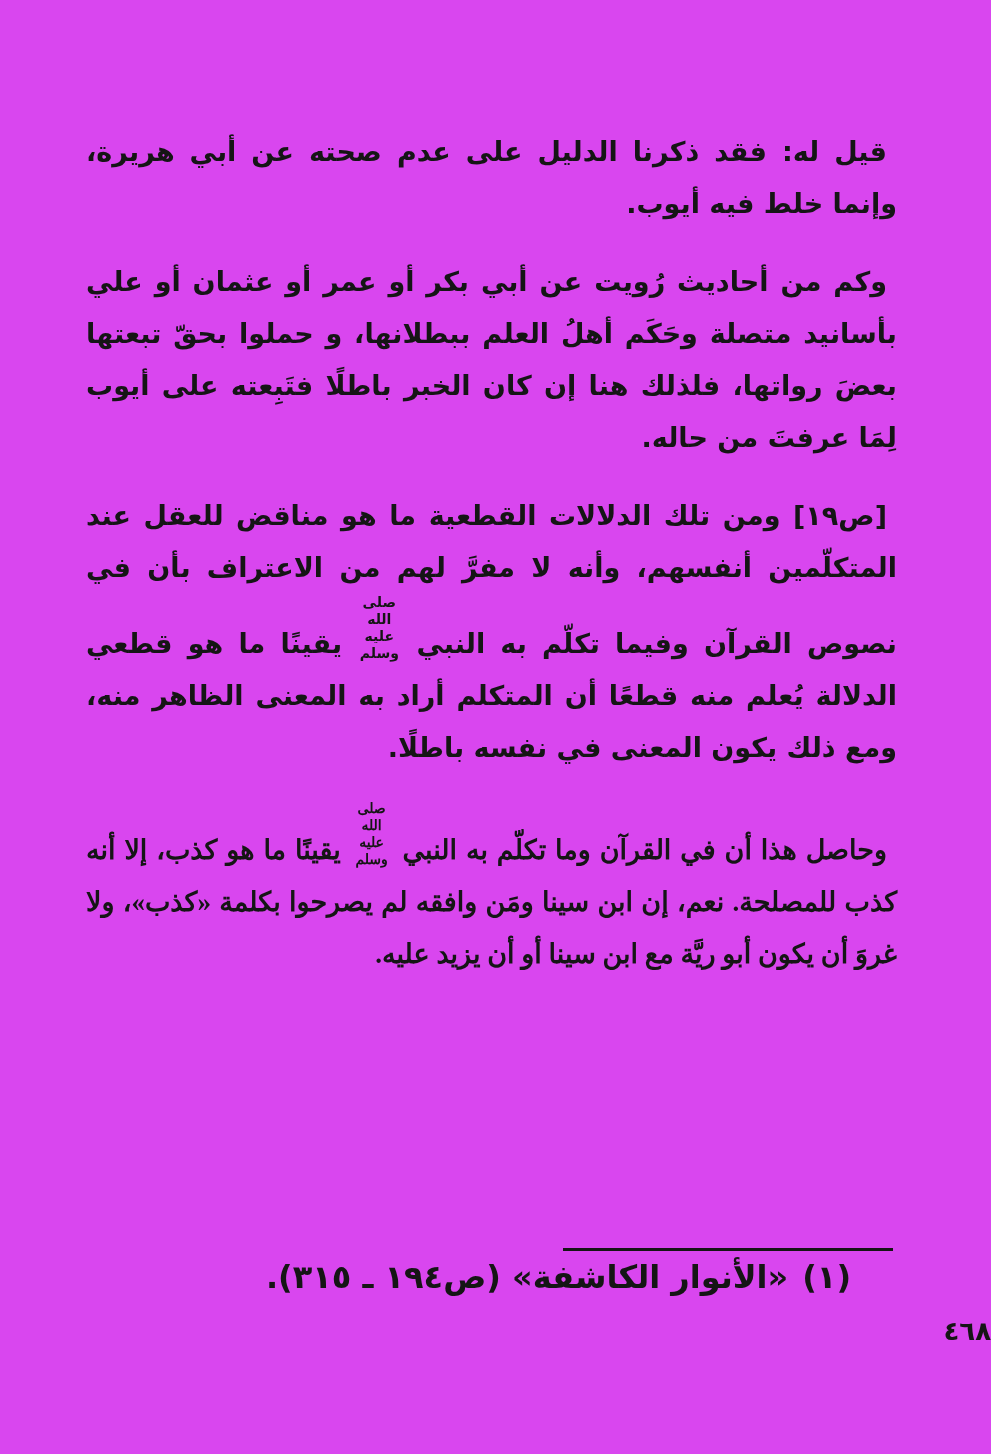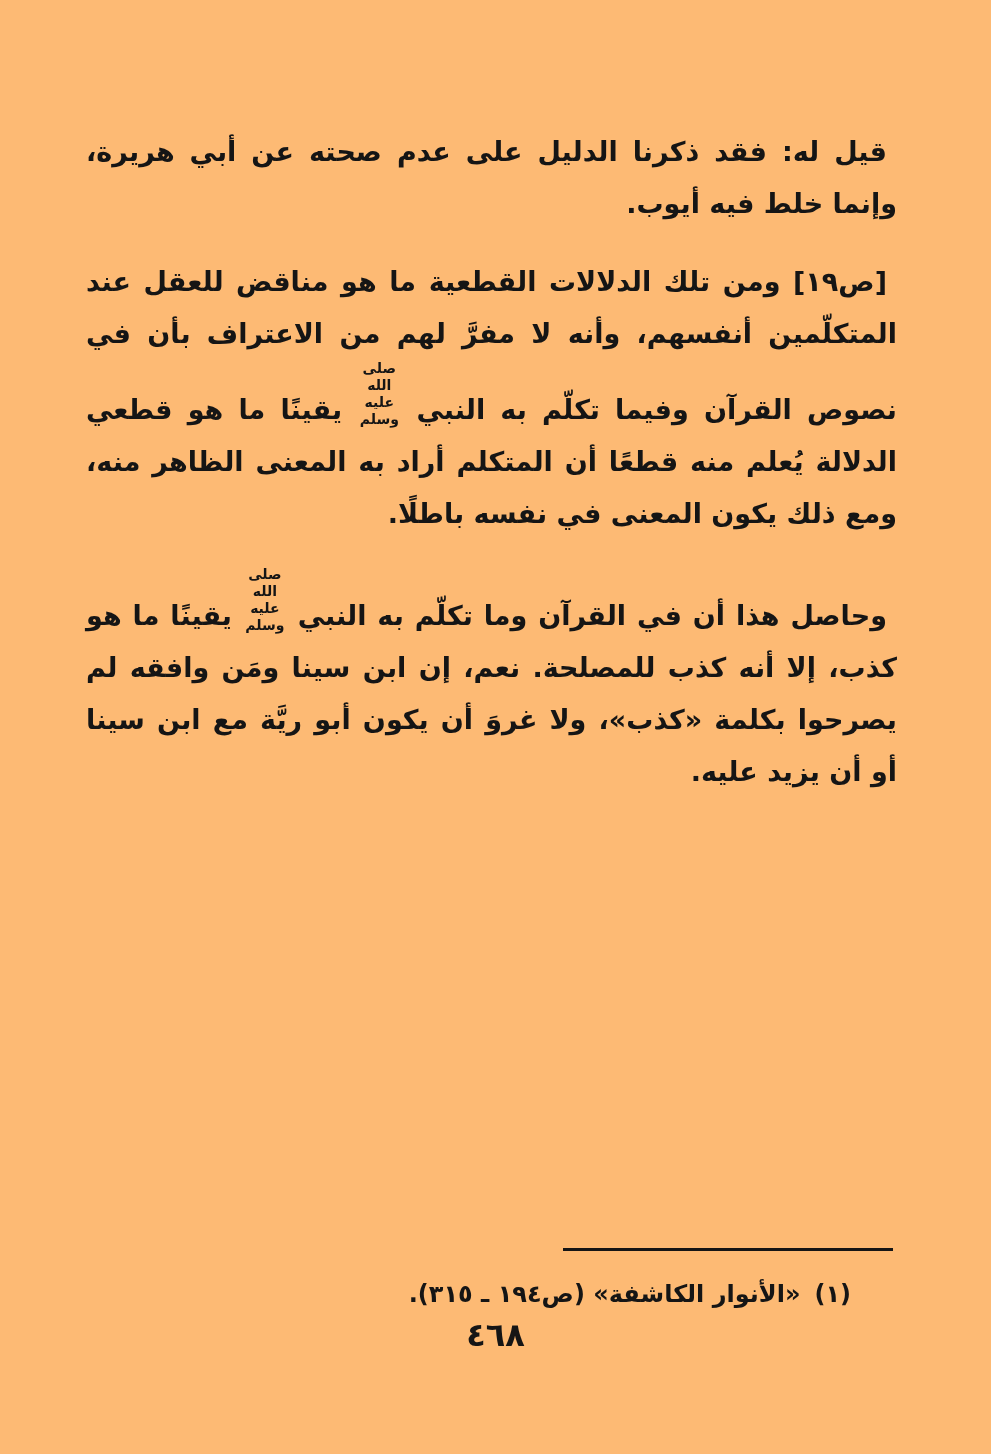--- a/index.html
+++ b/index.html
@@ -4,21 +4,21 @@
 <style>
   html, body {
     margin: 0;
     padding: 0;
     background: #ffffff;
   }
   .page {
     position: relative;
     width: 991px;
     height: 1454px;
-    background: #fdba74;
+    background: #d946ef;
     color: #151515;
     font-family: "DejaVu Sans", sans-serif;
     overflow: hidden;
   }
   .text-block {
     position: absolute;
     top: 126px;
     right: 94px;
     left: 86px;
     direction: rtl;
@@ -27,20 +27,21 @@
     font-weight: 700;
     line-height: 52px;
     color: #151515;
   }
   .text-block p {
     margin: 0 0 26px 0;
     text-indent: 10px;
   }
   .text-block p:last-child {
     margin-bottom: 0;
+    font-family: Liberation Serif, serif;
   }
   .sup-note {
     font-size: 17px;
     line-height: 0;
     vertical-align: 10px;
     font-weight: 700;
   }
   .saw {
     display: inline-block;
     width: 44px;
@@ -58,50 +59,50 @@
     left: 86px;
     direction: rtl;
   }
   .footnote-rule {
     width: 330px;
     height: 3px;
     background: #151515;
     margin: 0 4px 0 auto; 
   }
   .footnote-line {
-    margin-top: 23px;
+    margin-top: 6px;
     padding-right: 46px;
-    font-size: 24px;
+    font-size: 32px;
     font-weight: 700;
     line-height: 40px;
     text-align: right;
   }
   .footnote-line .fn-marker {
     margin-left: 14px;
   }
   .page-number {
     position: absolute;
     top: 1316px;
     left: 0;
     width: 100%;
-    text-align: center;
-    font-size: 32px;
+    font-size: 26px;
     font-weight: 700;
     direction: rtl;
   }
 </style>
 </head>
 <body>
 
 <div class="page">
 
   <main class="text-block">
 
     <p>قيل له: فقد ذكرنا الدليل على عدم صحته عن أبي هريرة، وإنما خلط فيه أيوب.</p>
 
+    <p>وكم من أحاديث رُويت عن أبي بكر أو عمر أو عثمان أو علي بأسانيد متصلة وحَكَم أهلُ العلم ببطلانها، و حملوا بحقّ تبعتها بعضَ رواتها، فلذلك هنا إن كان الخبر باطلًا فتَبِعته على أيوب لِمَا عرفتَ من حاله.</p>
 
 
     <p><span>[ص١٩] ومن تلك الدلالات القطعية ما هو مناقض للعقل عند المتكلّمين أنفسهم، وأنه لا مفرَّ لهم من الاعتراف بأن في نصوص القرآن وفيما تكلّم به النبي </span><span class="saw">صلى الله عليه وسلم</span><span> يقينًا ما هو قطعي الدلالة يُعلم منه قطعًا أن المتكلم أراد به المعنى الظاهر منه، ومع ذلك يكون المعنى في نفسه باطلًا.</span></p>
 
 
     <p><span>وحاصل هذا أن في القرآن وما تكلّم به النبي </span><span class="saw">صلى الله عليه وسلم</span><span> يقينًا ما هو كذب، إلا أنه كذب للمصلحة. نعم، إن ابن سينا ومَن وافقه لم يصرحوا بكلمة «كذب»، ولا غروَ أن يكون أبو ريَّة مع ابن سينا أو أن يزيد عليه.</span></p>
 
   </main>
 
   <footer class="footnote-area">

